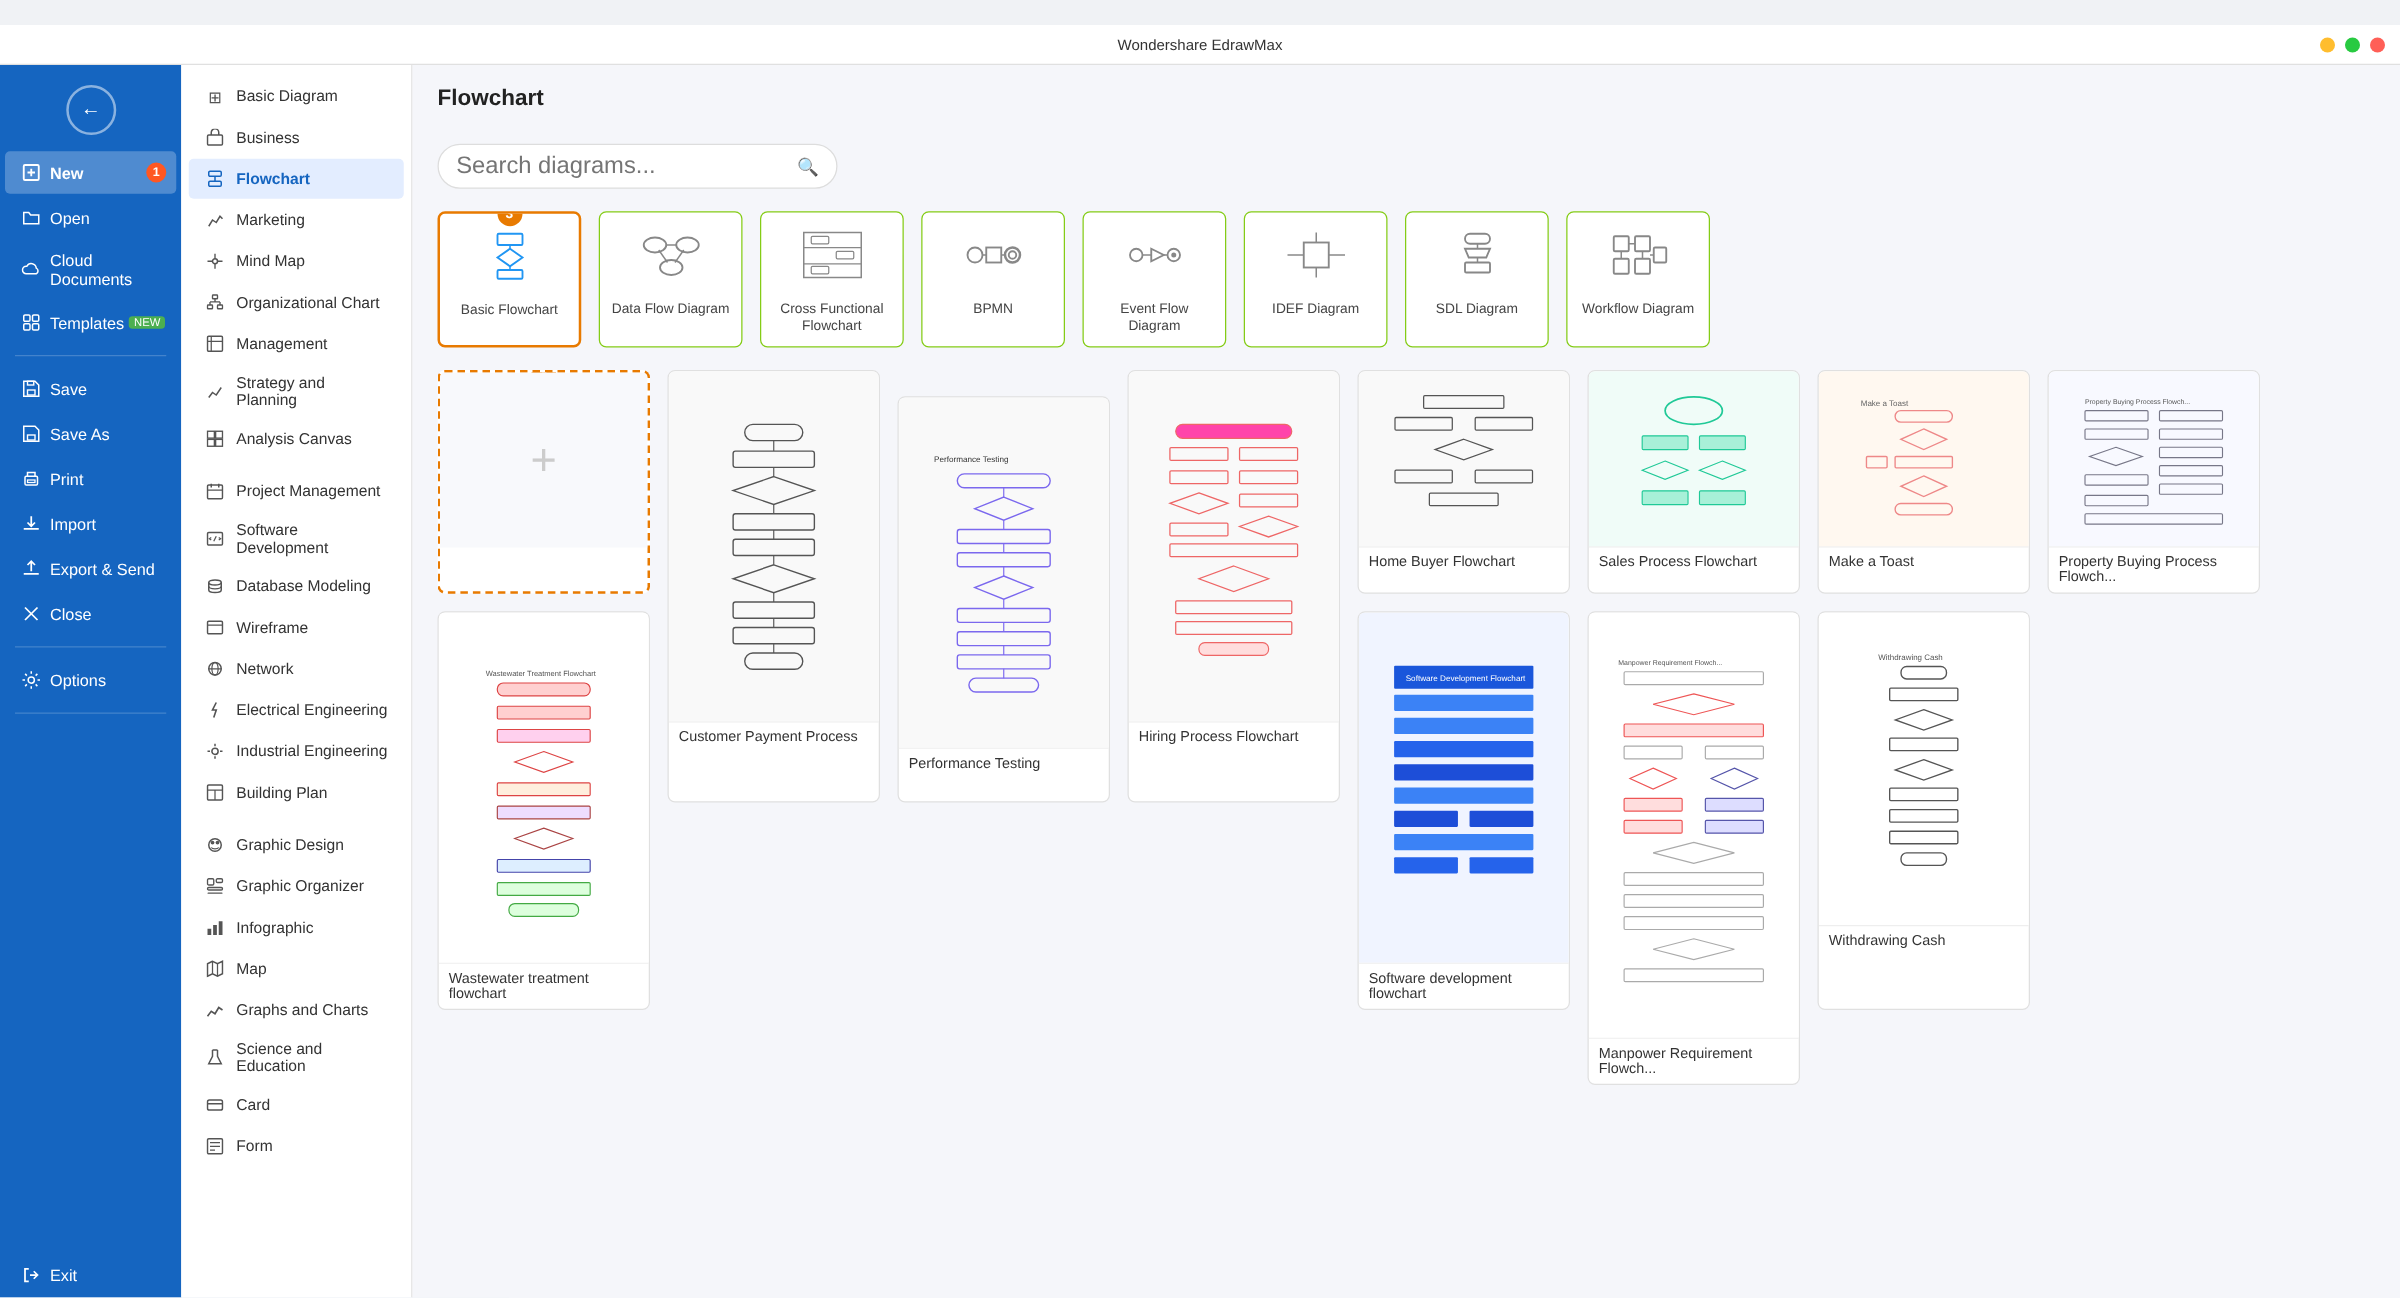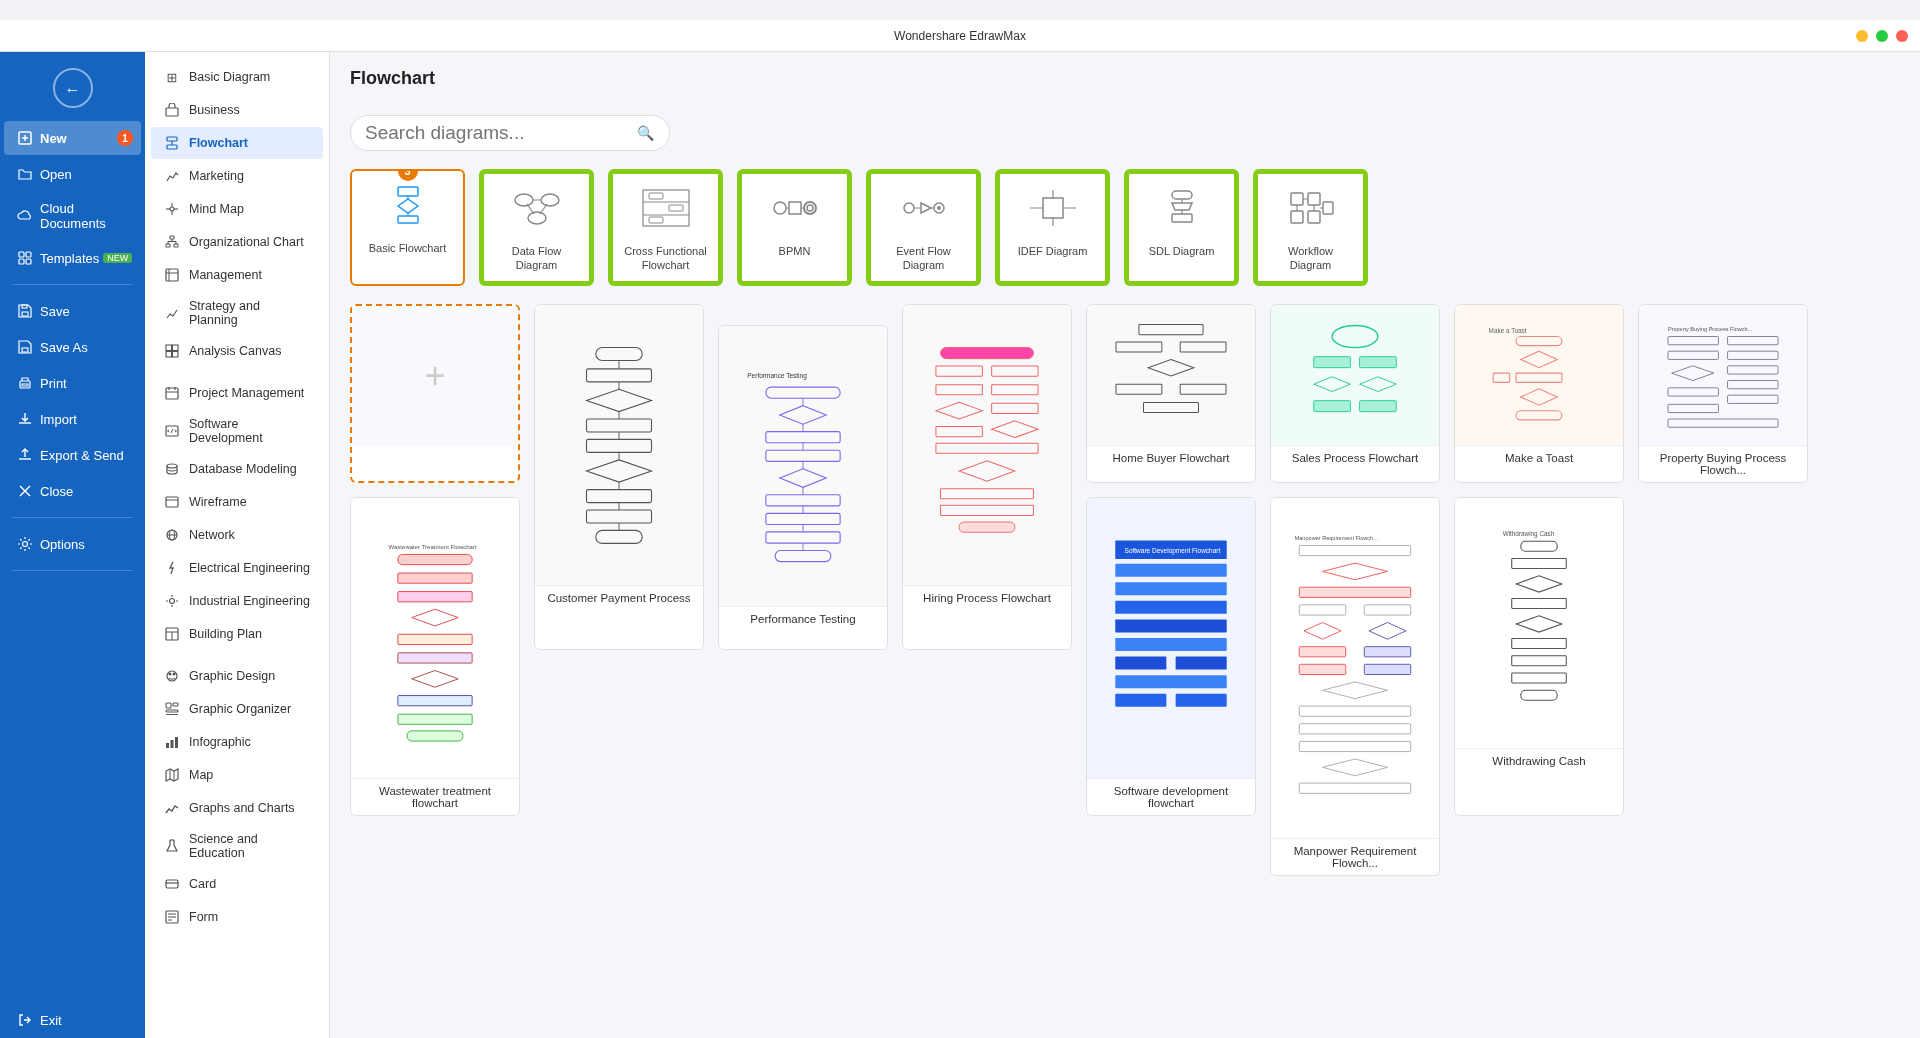--- a/index.html
+++ b/index.html
@@ -135,21 +135,21 @@
 
     .template-top-row {
       display: flex;
       gap: 14px;
       flex-wrap: wrap;
       margin-bottom: 18px;
     }
 
     .template-card {
       background: #fff;
-      border: 5px solid #84cc16;
+      border: 1px solid #84cc16;
       border-radius: 6px;
       overflow: hidden;
       cursor: pointer;
       position: relative;
       transition: box-shadow 0.2s;
     }
     .template-card.selected { border: 2px solid #e87a00; }
 
     
     .type-card {
@@ -193,21 +193,20 @@
       background: #f8f9fc;
       display: flex; align-items: center; justify-content: center;
       overflow: hidden;
       position: relative;
     }
     .preview-card-label {
       padding: 6px 8px;
       font-size: 11.5px;
       color: #333;
       border-top: 1px solid #eee;
-      text-align: center;
     }
 
     
     .blank-card {
       border: 2px dashed #e87a00;
     }
     .blank-card .preview-card-img {
       font-size: 36px;
       color: #bbb;
     }

